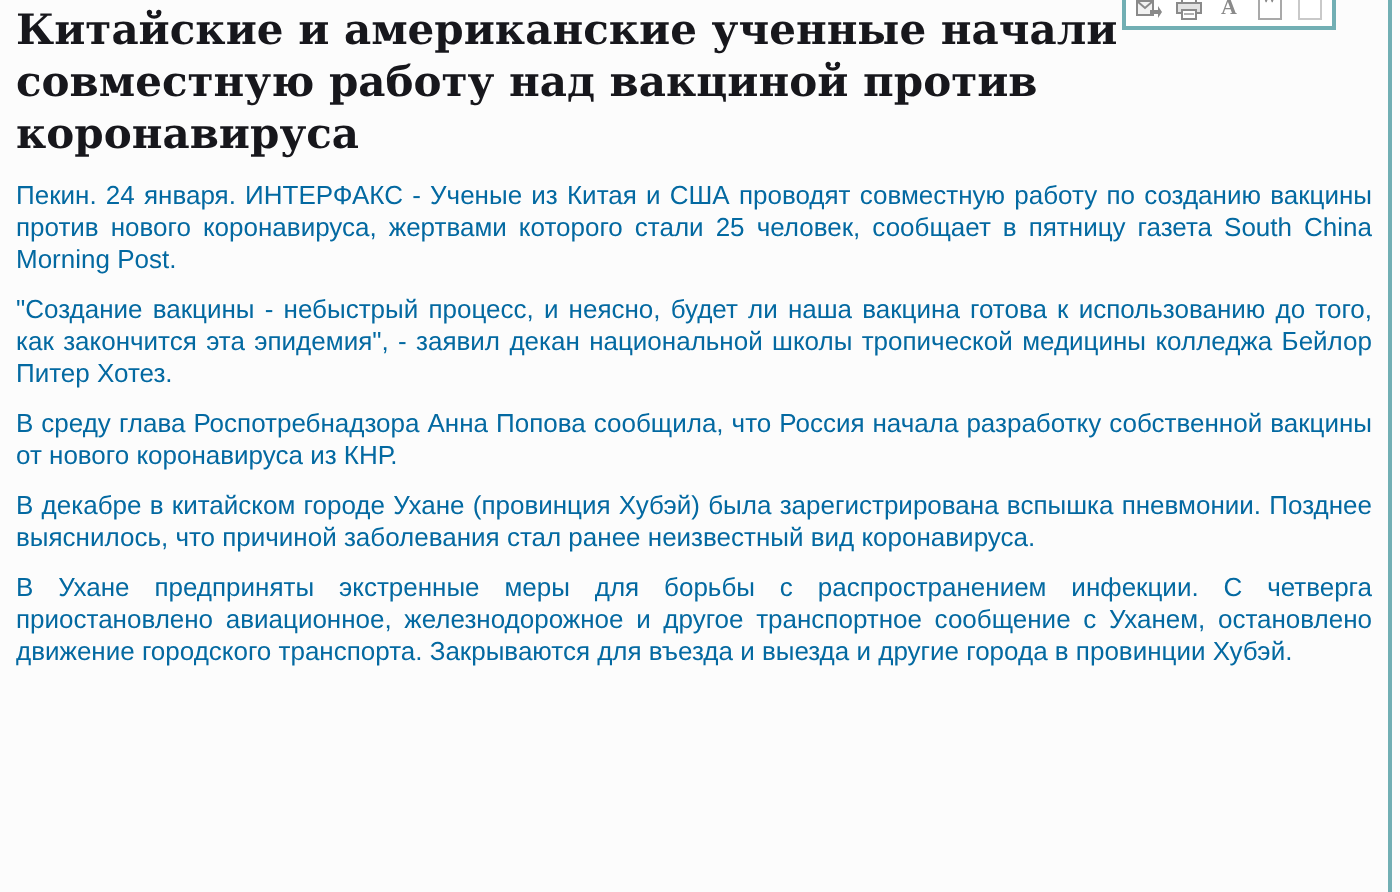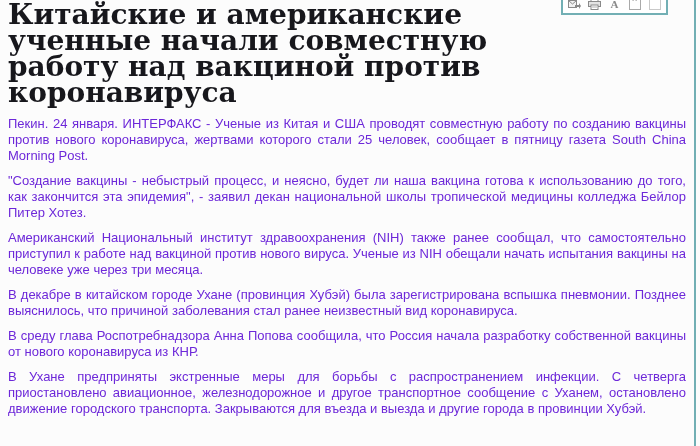--- a/index.html
+++ b/index.html
@@ -68,30 +68,30 @@
   .blank-box {
     border: 1px solid #c9c9c9;
     background: #fff;
     width: 12px;
     height: 12px;
   }
   
   .article-title {
     font-family: "DejaVu Serif", "Liberation Serif", serif;
     font-weight: bold;
-    font-size: 28px;
+    font-size: 21px;
     line-height: 26px;
     color: #17171c;
     max-width: 580px;
     margin-bottom: 10px;
   }
   .article-body p {
     font-size: 13px;
     line-height: 16px;
-    color: #6d28d9;
+    color: #0369a1;
     text-align: justify;
     margin-bottom: 9px;
     width: 678px;
   }
 </style>
 </head>
 <body>
 
 <div class="page">
 
@@ -124,20 +124,19 @@
     <button class="tool-btn">
       <span class="icn blank-box"></span>
     </button>
   </div>
 
   <h1 class="article-title">Китайские и американские ученные начали совместную работу над вакциной против коронавируса</h1>
 
   <div class="article-body">
     <p>Пекин. 24 января. ИНТЕРФАКС - Ученые из Китая и США проводят совместную работу по созданию вакцины против нового коронавируса, жертвами которого стали 25 человек, сообщает в пятницу газета South China Morning Post.</p>
     <p>"Создание вакцины - небыстрый процесс, и неясно, будет ли наша вакцина готова к использованию до того, как закончится эта эпидемия", - заявил декан национальной школы тропической медицины колледжа Бейлор Питер Хотез.</p>
-    <p>Американский Национальный институт здравоохранения (NIH) также ранее сообщал, что самостоятельно приступил к работе над вакциной против нового вируса. Ученые из NIH обещали начать испытания вакцины на человеке уже через три месяца.</p>
+    <p>В среду глава Роспотребнадзора Анна Попова сообщила, что Россия начала разработку собственной вакцины от нового коронавируса из КНР.</p>
     <p>В декабре в китайском городе Ухане (провинция Хубэй) была зарегистрирована вспышка пневмонии. Позднее выяснилось, что причиной заболевания стал ранее неизвестный вид коронавируса.</p>
-    <p>В среду глава Роспотребнадзора Анна Попова сообщила, что Россия начала разработку собственной вакцины от нового коронавируса из КНР.</p>
     <p>В Ухане предприняты экстренные меры для борьбы с распространением инфекции. С четверга приостановлено авиационное, железнодорожное и другое транспортное сообщение с Уханем, остановлено движение городского транспорта. Закрываются для въезда и выезда и другие города в провинции Хубэй.</p>
   </div>
 
   <div class="frame-line"></div>
 </div>
 
 </body></html>

